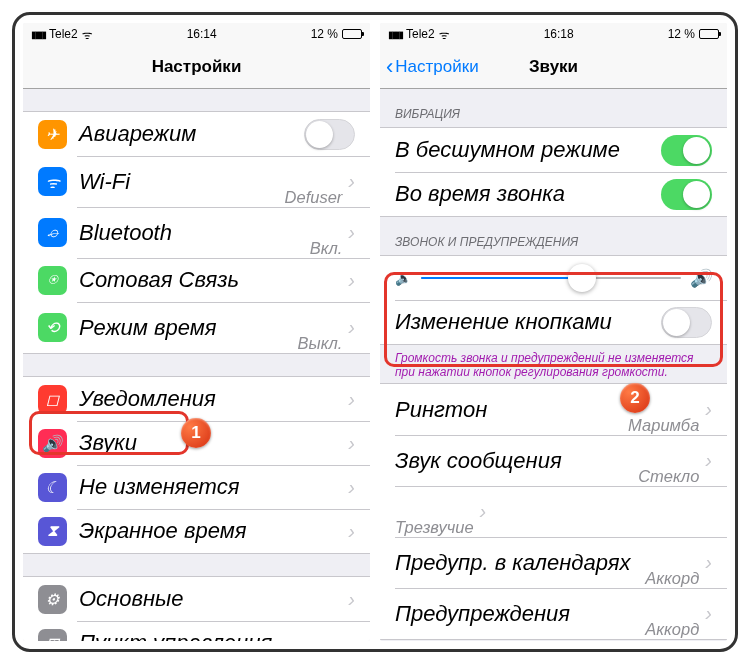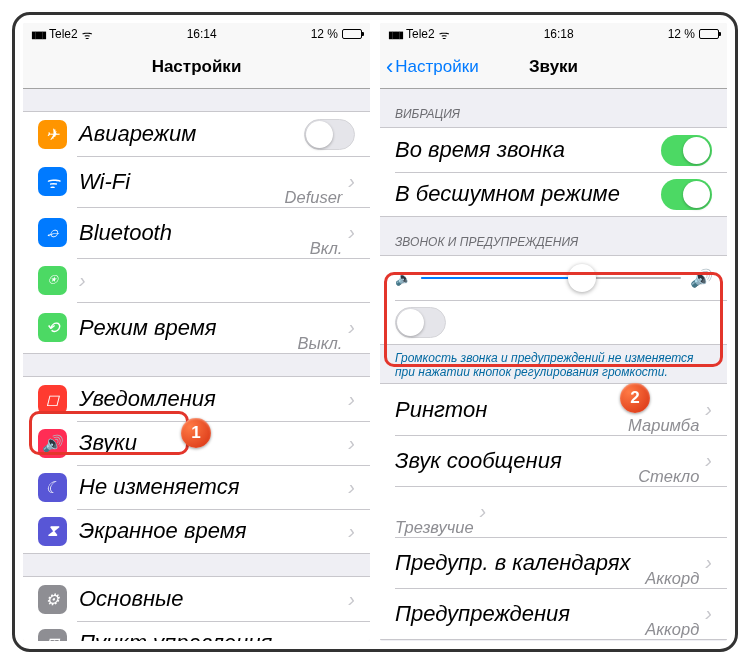--- a/index.html
+++ b/index.html
@@ -52,21 +52,21 @@
   color: #007aff; font-size: 17px; padding-left: 6px;
   display: flex; align-items: center; gap: 2px; z-index: 1;
 }
 .nav-back .chev { font-size: 22px; line-height: 1; }
 .content { flex: 1; overflow-y: auto; font-style: italic; }
 .group-header {
   font-size: 12px; color: #6d6d72; text-transform: uppercase;
   padding: 18px 15px 6px;
 }
 .group-footer {
-  font-size: 12px; color: #0369a1; padding: 6px 15px 4px;
+  font-size: 12px; color: #a21caf; padding: 6px 15px 4px;
 }
 .group { background: #fff; border-top: 1px solid #c8c7cc; border-bottom: 1px solid #c8c7cc; }
 .row {
   display: flex; align-items: center; min-height: 44px;
   padding: 0 15px; position: relative;
 }
 .row + .row::before {
   content: ""; position: absolute; top: 0; left: 15px; right: 0;
   height: 1px; background: #c8c7cc;
 }
@@ -167,20 +167,21 @@
             <span class="chevron">›</span>
           </div>
           <div class="row with-icon">
             <div class="row-icon bg-blue">⌮</div>
             <span class="row-label">Bluetooth</span>
             <span class="row-value">Вкл.</span>
             <span class="chevron">›</span>
           </div>
           <div class="row with-icon">
             <div class="row-icon bg-green">⍟</div>
+            <span class="row-label">Сотовая Связь</span>
             <span class="chevron">›</span>
           </div>
           <div class="row with-icon">
             <div class="row-icon bg-green">⟲</div>
             <span class="row-label">Режим время</span>
             <span class="row-value">Выкл.</span>
             <span class="chevron">›</span>
           </div>
         </div>
       <div class="spacer"></div>
@@ -241,41 +242,42 @@
       <div class="nav-back">
         <span class="chev">‹</span>
         <span>Настройки</span>
       </div>
       <div class="nav-title">Звуки</div>
     </div>
     <div class="content">
       <div class="group-header">ВИБРАЦИЯ</div>
       <div class="group" id="rg1">
           <div class="row">
+            <span class="row-label">В бесшумном режиме</span>
+            <span class="toggle on"></span>
+          </div>
+          <div class="row">
             <span class="row-label">Во время звонка</span>
-            <span class="toggle on"></span>
-          </div>
-          <div class="row">
-            <span class="row-label">В бесшумном режиме</span>
             <span class="toggle on"></span>
           </div>
         </div>
 
       <div class="group-header">ЗВОНОК И ПРЕДУПРЕЖДЕНИЯ</div>
       <div class="group">
         <div class="slider-row row">
           <span class="speaker-sm">🔈</span>
           <div class="slider">
             <div class="slider-track"></div>
             <div class="slider-fill" id="sfill" style="width: 62%;"></div>
             <div class="slider-thumb" id="sthumb" style="left: 62%;"></div>
           </div>
           <span class="speaker-lg">🔊</span>
         </div>
         <div class="row">
+          <span class="row-label">Изменение кнопками</span>
           <span class="toggle off"></span>
         </div>
       </div>
       <div class="group-footer">Громкость звонка и предупреждений не изменяется при нажатии кнопок регулирования громкости.</div>
 
       <div class="group" id="rg3">
           <div class="row">
             <span class="row-label">Рингтон</span>
             <span class="row-value">Маримба</span>
             <span class="chevron">›</span>

